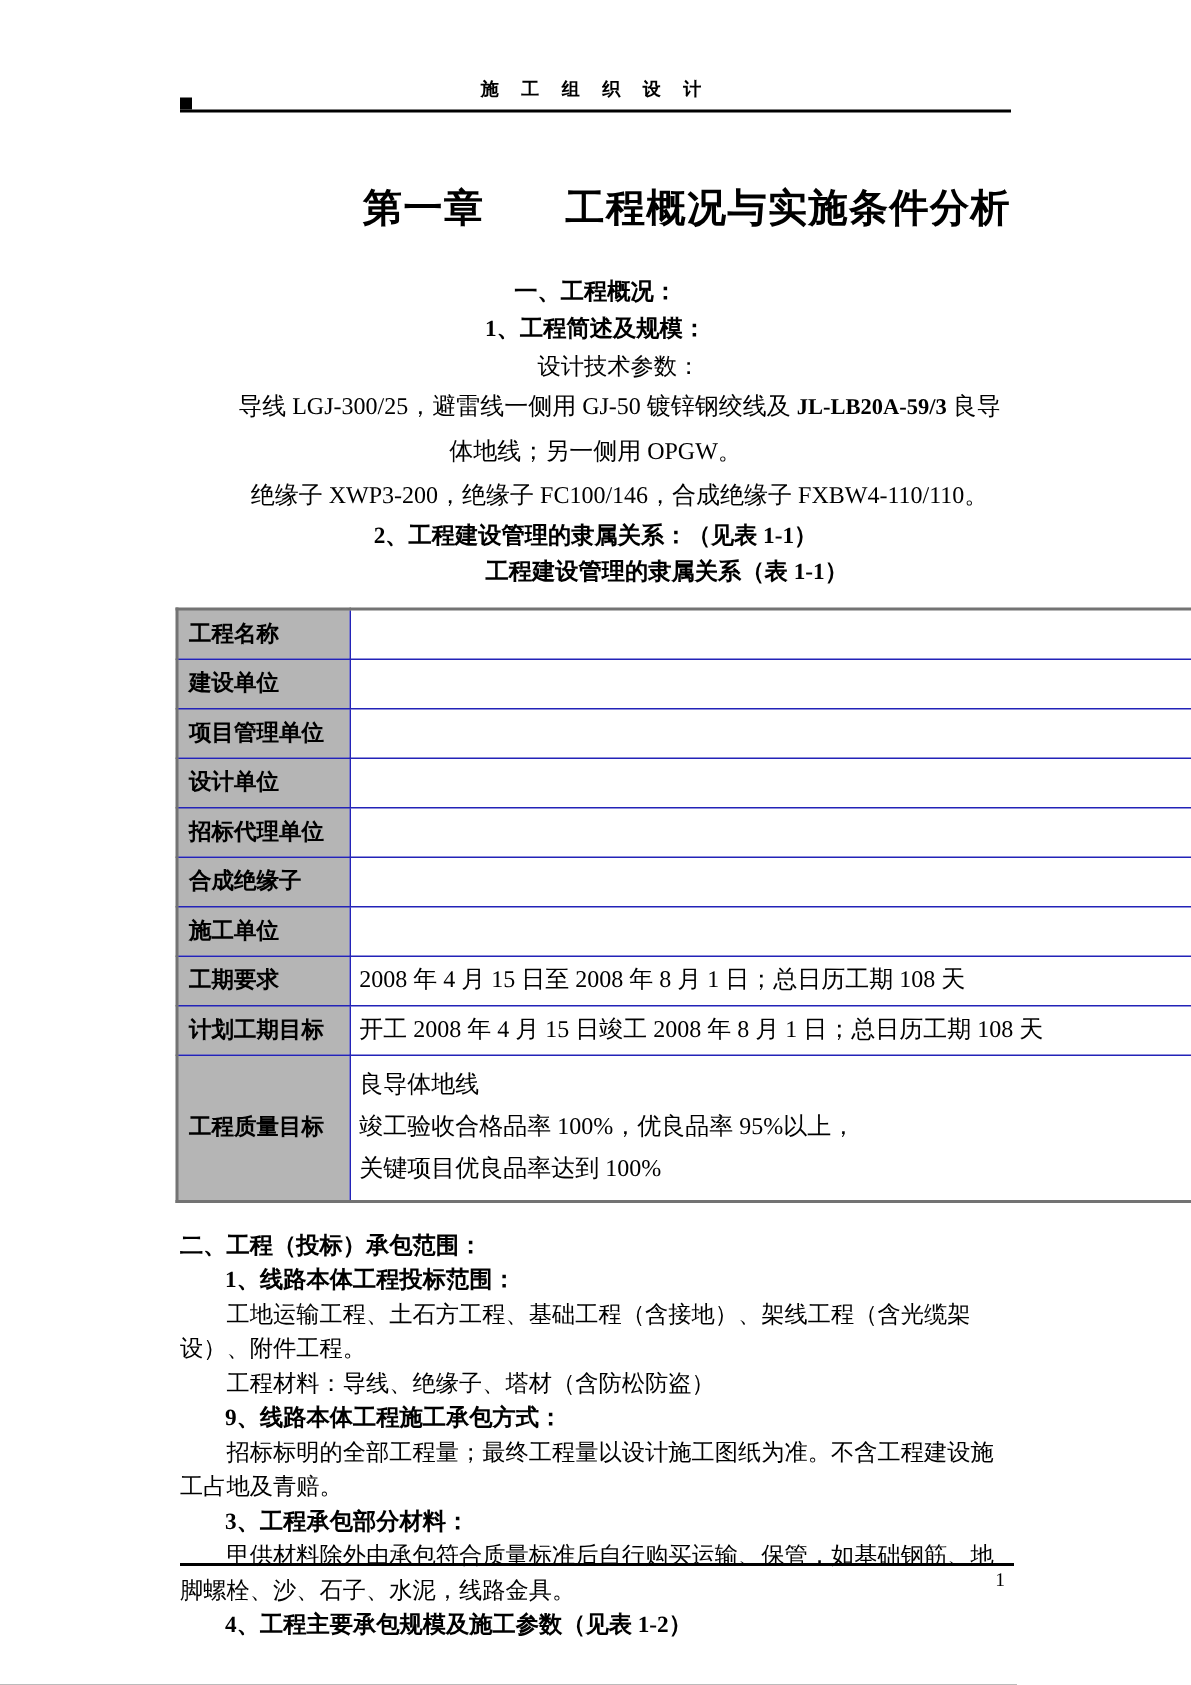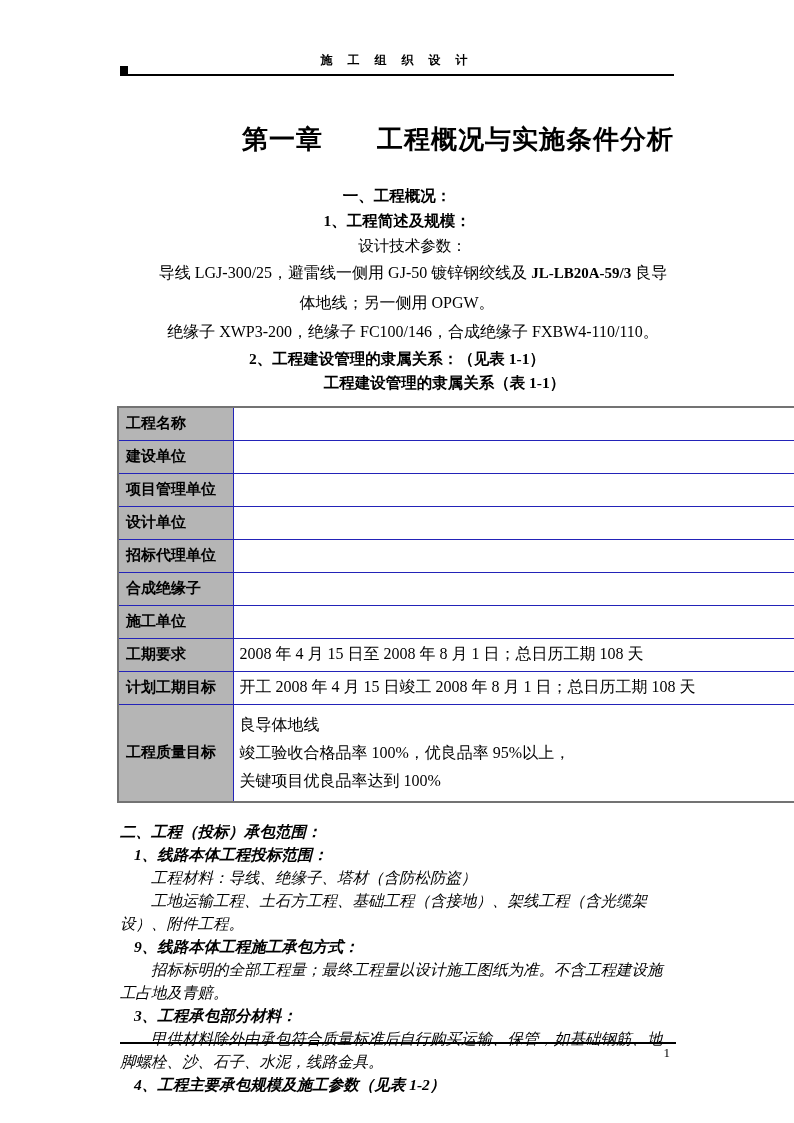--- a/index.html
+++ b/index.html
@@ -87,22 +87,22 @@
   }
   .value-cell {
     text-align: left;
     padding: 2px 6px;
   }
   .quality-cell div { line-height: 28px; }
   .quality-cell { padding: 6px; }
 
   
   .sec2 { margin-top: 17px; font-size: 15.5px; }
-  .sec2 p { line-height: 23px; font-style: italic; }
-  .num-h { font-weight: bold; margin-left: 14px; }
+  .sec2 p { line-height: 23px; }
+  .num-h { font-weight: bold; margin-left: 30px; }
 
   
   .page-footer {
     position: absolute;
     top: 1042px;
     left: 120px;
     width: 556px;
   }
   .footer-rule { height: 2px; background: #000; }
   .page-num {
@@ -184,22 +184,22 @@
             <div>竣工验收合格品率 100%，优良品率 95%以上，</div>
             <div>关键项目优良品率达到 100%</div>
           </td>
         </tr>
       </tbody>
     </table>
 
     <div class="sec2">
       <p class="h-bold">二、工程（投标）承包范围：</p>
       <p class="num-h">1、线路本体工程投标范围：</p>
+      <p class="norm">工地运输工程、土石方工程、基础工程（含接地）、架线工程（含光缆架设）、附件工程。</p>
       <p class="norm">工程材料：导线、绝缘子、塔材（含防松防盗）</p>
-      <p class="norm">工地运输工程、土石方工程、基础工程（含接地）、架线工程（含光缆架设）、附件工程。</p>
       <p class="num-h">9、线路本体工程施工承包方式：</p>
       <p class="norm">招标标明的全部工程量；最终工程量以设计施工图纸为准。不含工程建设施工占地及青赔。</p>
       <p class="num-h">3、工程承包部分材料：</p>
       <p class="norm">甲供材料除外由承包符合质量标准后自行购买运输、保管，如基础钢筋、地脚螺栓、沙、石子、水泥，线路金具。</p>
       <p class="num-h">4、工程主要承包规模及施工参数（见表 1-2）</p>
     </div>
 
   </div>
 
   <div class="page-footer">

